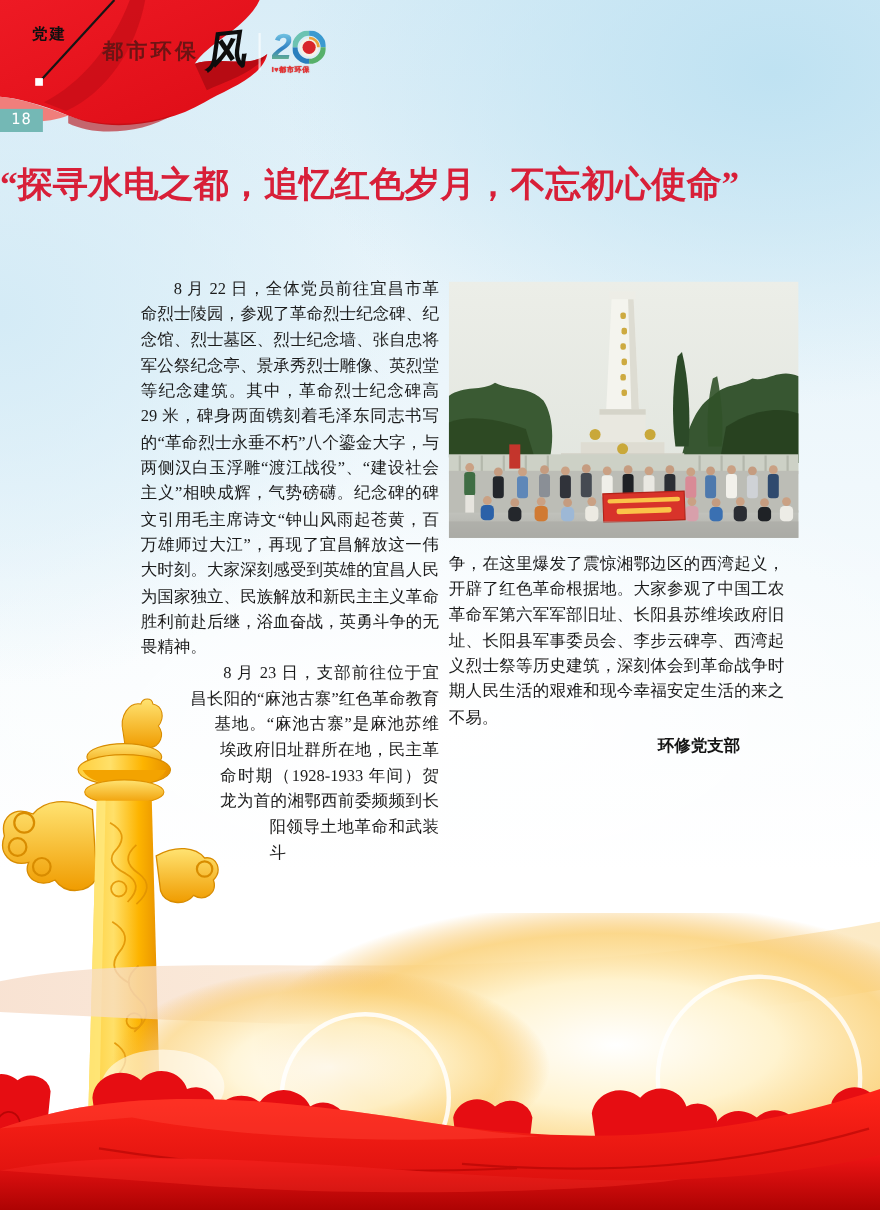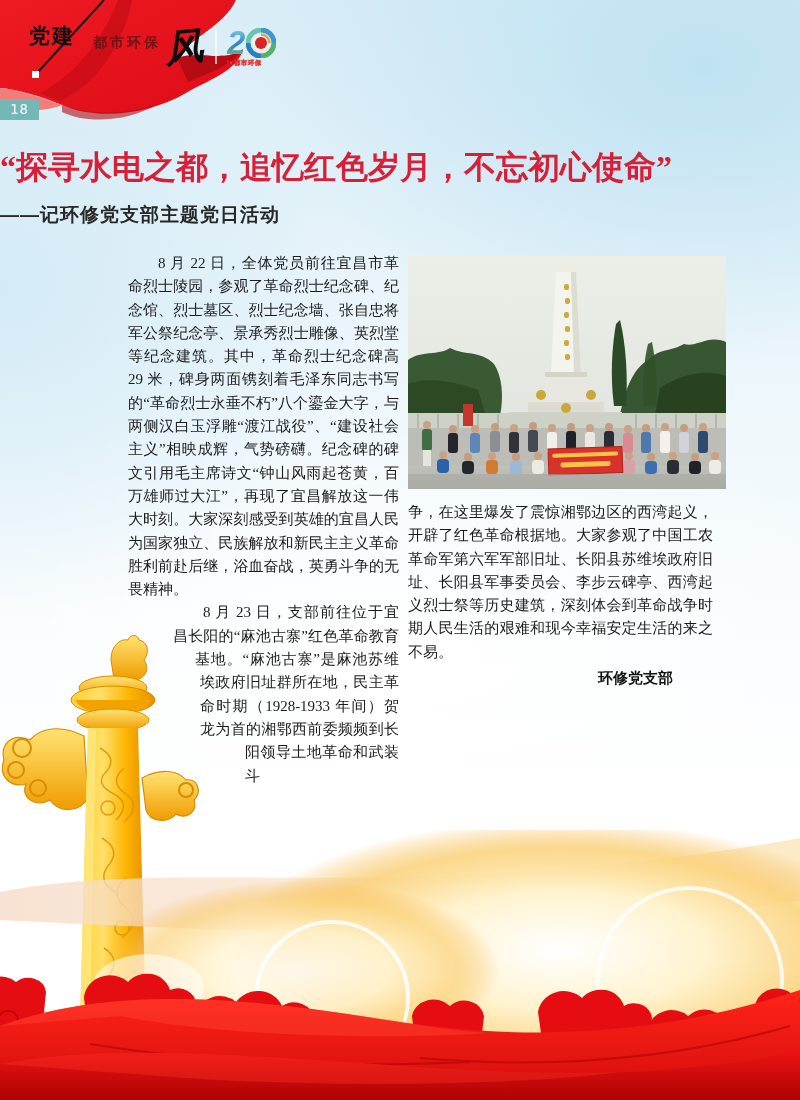--- a/index.html
+++ b/index.html
@@ -10,27 +10,27 @@
     background:
       radial-gradient(ellipse 620px 420px at 88% 6%, #bfe2f2 0%, rgba(191,226,242,0) 72%),
       radial-gradient(ellipse 520px 480px at 0% 26%, #d4ebf6 0%, rgba(212,235,246,0) 70%),
       radial-gradient(ellipse 700px 300px at 50% 60%, #ffffff 0%, rgba(255,255,255,0) 80%),
       linear-gradient(180deg, #d9edf7 0%, #e8f4fa 24%, #f4fafd 48%, #ffffff 72%, #ffffff 100%);
   }
 
   
   .header-svg { position:absolute; left:0; top:0; z-index:6; }
   .section-label { position:absolute; left:29px; top:22px; z-index:7;
-    font-size:21px; font-weight:bold; color:#101010; letter-spacing:2px;font-family:Liberation Serif, serif; }
+    font-size:14px; font-weight:bold; color:#101010; letter-spacing:2px;font-family:Liberation Serif, serif; }
   .pageno-box { position:absolute; left:0; top:71px; width:39px; height:21px; z-index:7;
     background:#74b8b5; color:#ffffff; font-size:14px; text-align:center; line-height:21px;
     font-family:"DejaVu Sans Mono", monospace; letter-spacing:1px;margin-top:28px; }
   .pageno-dot { position:absolute; left:32px; top:71px; width:7px; height:7px; background:#ffffff; z-index:8; }
   .brand { position:absolute; left:93px; top:28px; z-index:7; display:flex; align-items:flex-start; }
-  .brand-name { font-size:14px; font-weight:bold; color:#6d1414; letter-spacing:3px; margin-top:6px;font-family:Liberation Mono, monospace; }
+  .brand-name { font-size:19px; font-weight:bold; color:#6d1414; letter-spacing:3px; margin-top:6px;font-family:Liberation Mono, monospace; }
   .brand-calligraphy { font-family:"Liberation Serif", serif; font-style:italic; font-weight:bold;
     font-size:38px; color:#0d0d0d; line-height:1; margin-left:4px; transform:rotate(-6deg); }
   .brand-divider { width:2px; height:34px; background:rgba(255,255,255,.65); margin:2px 10px 0 12px; }
   .logo20 { position:relative; width:60px; }
   .logo20-row { display:flex; align-items:center; }
   .logo20-2 { font-size:33px; font-weight:bold; font-style:italic; line-height:.9;
     background:linear-gradient(180deg,#7fd0e8,#2e7fc2 55%,#7cc57a); -webkit-background-clip:text; background-clip:text; color:transparent; }
   .logo20-tag { font-size:6.5px; font-weight:bold; color:#ffdd55; background:rgba(200,20,30,.0);
     color:#ffe24d; margin-top:1px; letter-spacing:.5px; text-shadow:0 0 1px #a00; }
   .logo20-tag { color:#f5e04e; }
@@ -38,21 +38,21 @@
   
   .title-wrap { position:absolute; left:0; top:146px; width:100%; text-align:left; z-index:4; }
   .article-title { font-family:"Liberation Serif","DejaVu Serif",serif; font-weight:bold;
     font-size:32px; color:#d81f38; letter-spacing:0px; white-space:nowrap; }
   .article-subtitle { margin-top:12px; font-size:19px; color:#272727; font-weight:bold; letter-spacing:1px; }
 
   
   .bodytext { font-family:"Liberation Serif","DejaVu Serif",serif; font-size:15px;
     line-height:23.3px; color:#1b1b1b; text-align:justify; }
   .bodytext p { text-indent:2em; margin:0; }
-  .bodytext p.noindent { text-indent:0;font-family:Liberation Mono, monospace; }
+  .bodytext p.noindent { text-indent:0; }
   .col-left  { position:absolute; left:127px; top:252px; width:272px; height:600px; z-index:3; }
   .col-right { position:absolute; left:408px; top:256px; width:318px; z-index:3; }
   .fl { float:left; clear:left; }
   .photo-frame { width:318px; height:233px; margin-bottom:13px; }
   .col-right .bodytext { width:305px; }
   .signature { width:305px; text-align:right; padding-right:40px; font-weight:bold;
     font-family:"Liberation Sans",sans-serif; font-size:15px; color:#141414; margin-top:4px; }
 
   
   .pillar-svg { position:absolute; left:0px; top:628px; z-index:2; pointer-events:none; }
@@ -97,21 +97,20 @@
           <circle cx="15" cy="15" r="6" fill="#d8252b"></circle>
           <path d="M15,6.5 A8.5,8.5 0 0 1 23.5,15" fill="none" stroke="#e8a33c" stroke-width="2.4"></path>
         </svg>
       </span>
       <span class="logo20-tag" style="display:block;color:#e33;">I♥都市环保</span>
     </span>
   </div>
 
   <div class="title-wrap">
     <div class="article-title">“探寻水电之都，追忆红色岁月，不忘初心使命”</div>
-    <div class="article-subtitle">——记环修党支部主题党日活动</div>
   </div>
 
   <svg class="pillar-svg" width="200" height="395" viewBox="0 0 200 395">
     <defs>
       <linearGradient id="goldV" x1="0" y1="0" x2="1" y2="0">
         <stop offset="0" stop-color="#ffcf3d"></stop>
           <stop offset=".35" stop-color="#ffe069"></stop>
         <stop offset=".7" stop-color="#fdb400"></stop>
           <stop offset="1" stop-color="#e68f00"></stop>
       </linearGradient>

